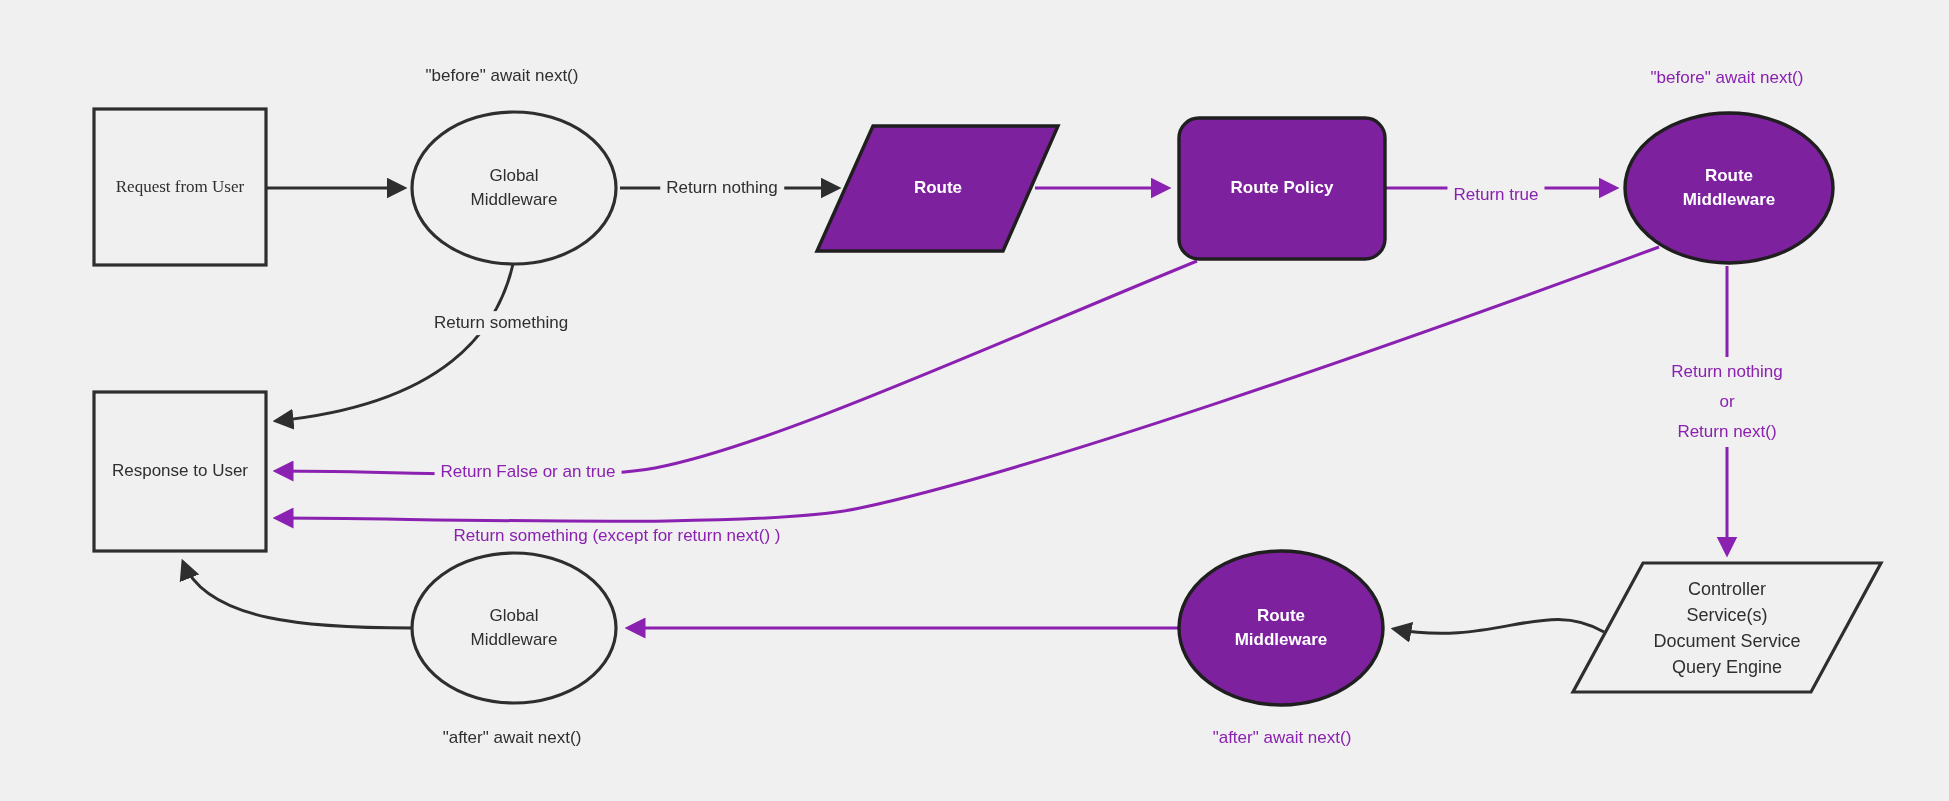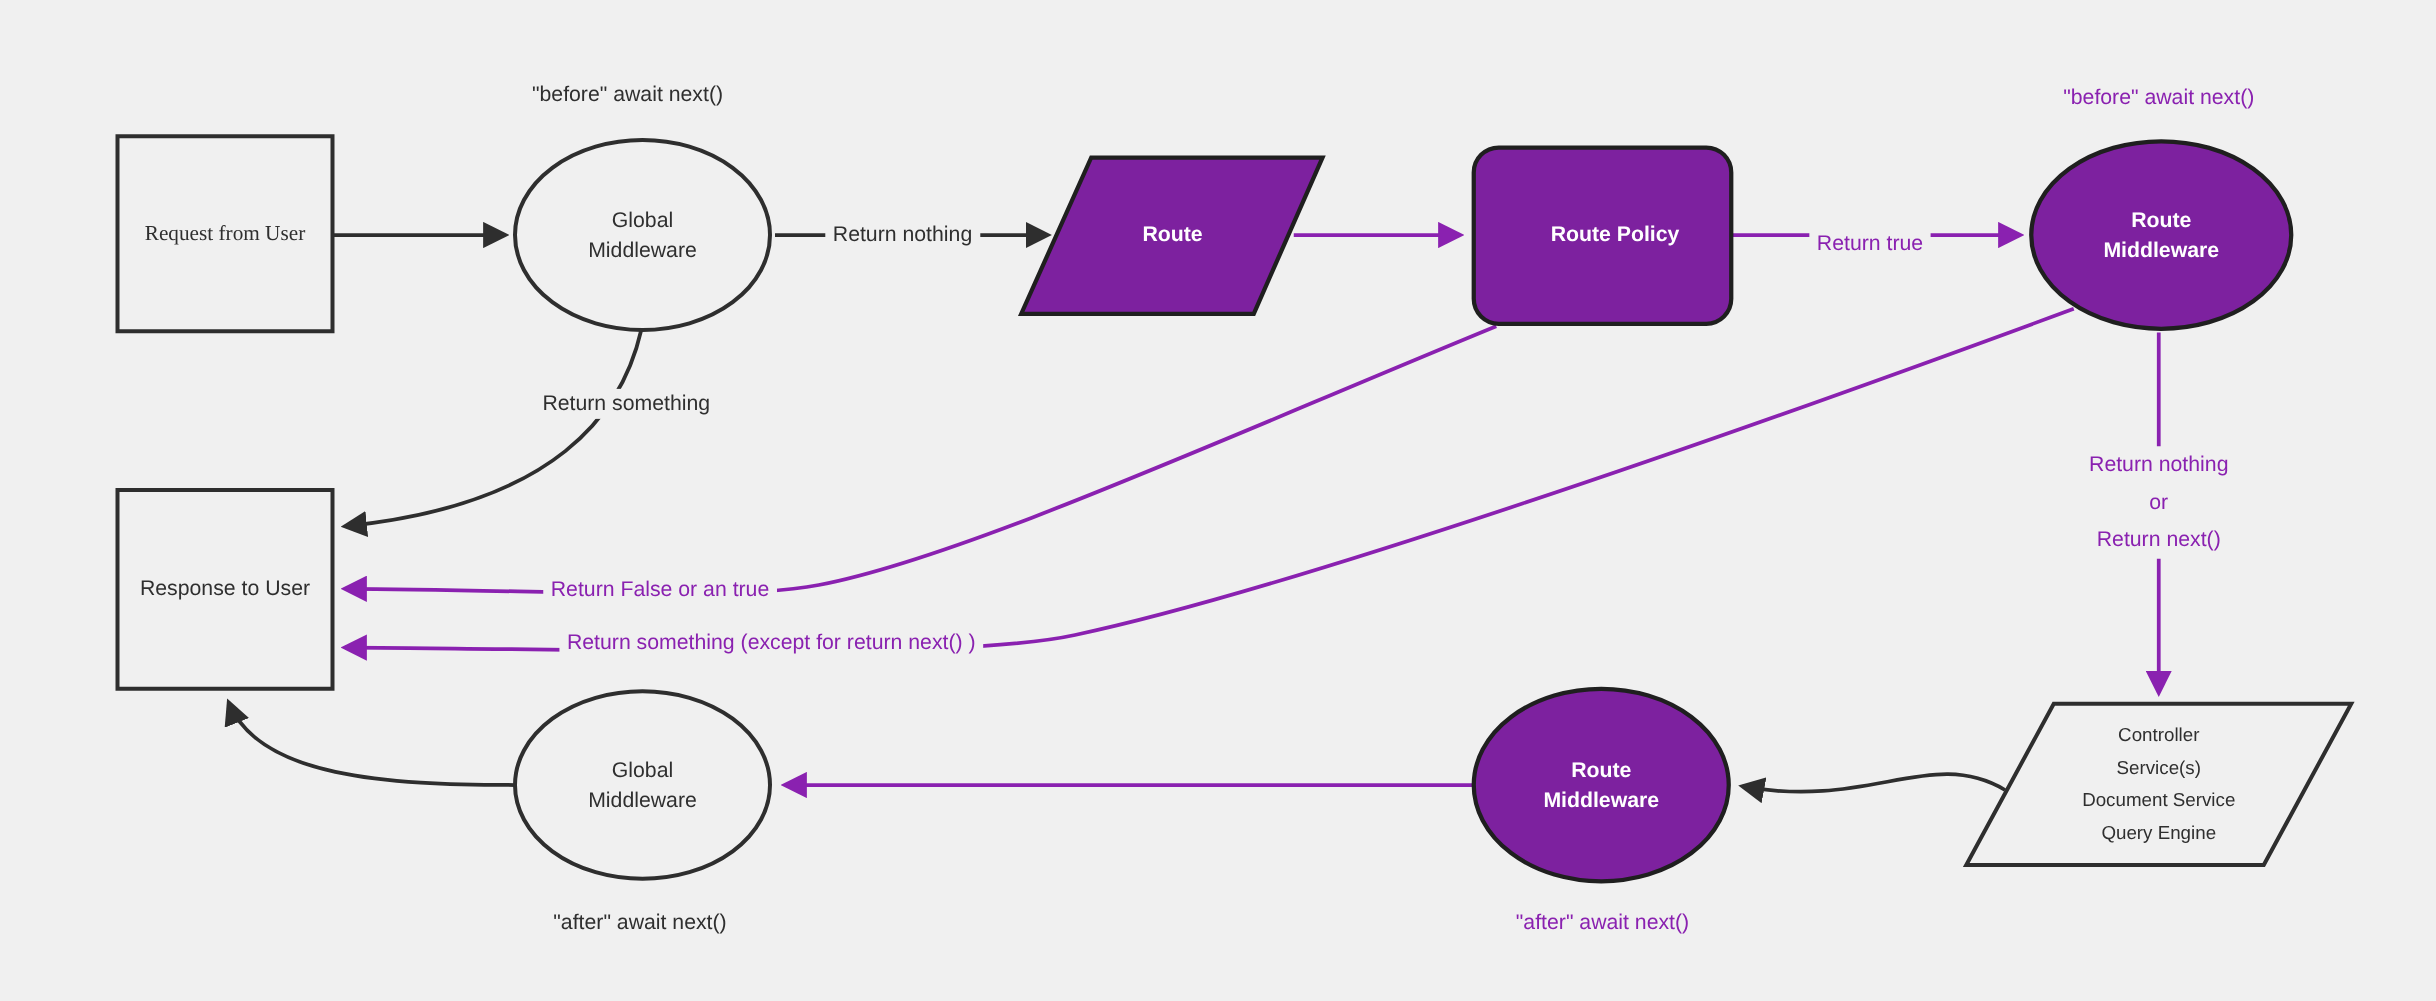--- a/index.html
+++ b/index.html
@@ -27,21 +27,21 @@
     font-size:17px;
     line-height:1.4;
     color: var(--dark_text);
     white-space: nowrap;
   }
   .pre { white-space: pre-line; }
   .node-lbl { white-space: normal; }
   .white-b { color:#ffffff; font-weight:700; }
   .purple-t { color: var(--purple_edge); }
   .lbg { background: var(--background); padding: 0 6px; }
-  .small { font-size:15px; line-height:26px; }
+  .small { font-size:18px; line-height:26px; }
   .or-lines { line-height:30px; }
 </style>
 </head>
 <body>
 
 <div class="canvas">
 
   <svg width="1949" height="801" viewBox="0 0 1949 801">
     <defs>
       <marker id="arrow-dark" viewBox="0 0 12 12" refX="10" refY="6" markerWidth="21" markerHeight="21" markerUnits="userSpaceOnUse" orient="auto">
@@ -72,37 +72,37 @@
     <ellipse class="shape-purple" cx="1729" cy="188" rx="104" ry="75"></ellipse>
     <polygon class="shape-light" points="1643,563 1881,563 1811,692 1573,692"></polygon>
     <ellipse class="shape-purple" cx="1281" cy="628" rx="102" ry="77"></ellipse>
     <ellipse class="shape-light" cx="514" cy="628" rx="102" ry="75"></ellipse>
     <rect class="shape-light" x="94" y="392" width="172" height="159"></rect>
   </svg>
 
   <div class="lbl node-lbl" style="left:180px; top:187px; width:140px;font-family:Liberation Serif, serif;">Request from User</div>
   <div class="lbl node-lbl" style="left:514px; top:188px; width:120px;">Global Middleware</div>
   <div class="lbl white-b" style="left:938px; top:188px;">Route</div>
-  <div class="lbl white-b" style="left:1282px; top:188px;margin-left:10px;">Route Policy</div>
+  <div class="lbl white-b" style="left:1282px; top:188px;">Route Policy</div>
   <div class="lbl node-lbl white-b" style="left:1729px; top:188px; width:130px;">Route Middleware</div>
   <div class="lbl pre small" style="left:1727px; top:628px;">Controller
 Service(s)
 Document Service
 Query Engine</div>
   <div class="lbl node-lbl white-b" style="left:1281px; top:628px; width:130px;">Route Middleware</div>
   <div class="lbl node-lbl" style="left:514px; top:628px; width:120px;">Global Middleware</div>
   <div class="lbl node-lbl" style="left:180px; top:471px; width:140px;">Response to User</div>
 
   <div class="lbl" style="left:502px; top:76px;">"before" await next()</div>
   <div class="lbl lbg" style="left:722px; top:188px;">Return nothing</div>
   <div class="lbl lbg" style="left:501px; top:323px;">Return something</div>
   <div class="lbl" style="left:512px; top:738px;">"after" await next()</div>
 
   <div class="lbl purple-t" style="left:1727px; top:78px;">"before" await next()</div>
   <div class="lbl lbg purple-t" style="left:1496px; top:195px;">Return true</div>
   <div class="lbl lbg pre purple-t or-lines" style="left:1727px; top:402px;">Return nothing
 or
 Return next()</div>
   <div class="lbl lbg purple-t" style="left:528px; top:472px;">Return False or an true</div>
-  <div class="lbl lbg purple-t" style="left:617px; top:514px;text-align:right;">Return something (except for return next() )</div>
+  <div class="lbl lbg purple-t" style="left:617px; top:536px;text-align:right;">Return something (except for return next() )</div>
   <div class="lbl purple-t" style="left:1282px; top:738px;">"after" await next()</div>
 
 </div>
 
 </body></html>

